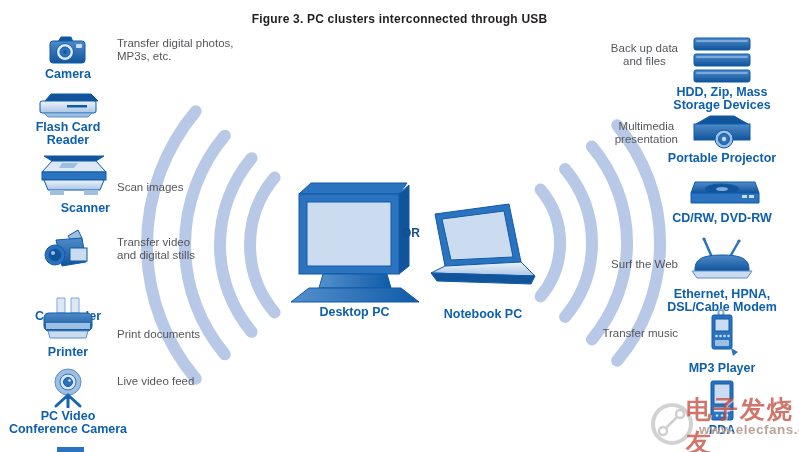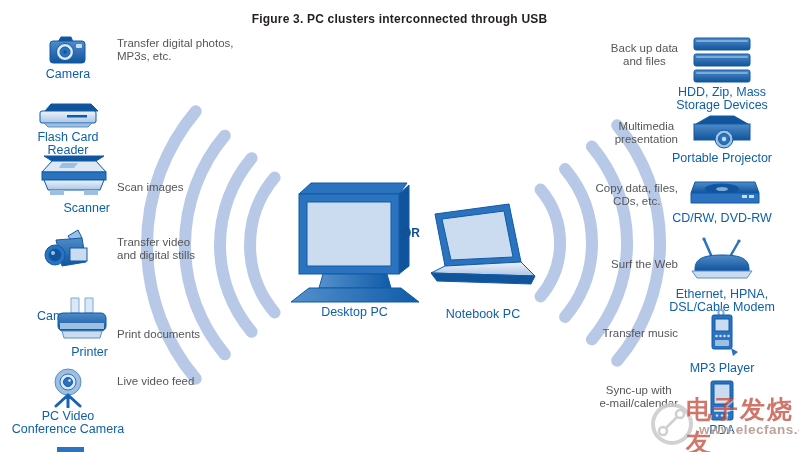--- a/index.html
+++ b/index.html
@@ -2,21 +2,21 @@
 <html><head>
 <meta charset="utf-8">
 <style>
   html,body{margin:0;padding:0;background:#fff;}
   #stage{position:relative;width:799px;height:452px;background:#ffffff;overflow:hidden;
          font-family:"Liberation Sans", sans-serif;}
   .title{position:absolute;top:12px;left:0;width:100%;text-align:center;
          font-size:12px;font-weight:bold;color:#231f20;letter-spacing:.2px;}
   svg.waves{position:absolute;left:0;top:0;z-index:0;}
   .dev{position:absolute;display:flex;flex-direction:column;align-items:center;z-index:2;}
-  .dev .dlabel{margin-top:2px;font-size:12.5px;font-weight:normal;color:#0e60ab;
+  .dev .dlabel{margin-top:2px;font-size:12.5px;font-weight:bold;color:#0e60ab;
                text-align:center;line-height:1.06;white-space:pre-line;}
   .desc{position:absolute;left:117px;font-size:11.5px;color:#54565a;line-height:1.16;
         white-space:pre-line;z-index:2;}
   .rdesc{position:absolute;right:121px;text-align:center;font-size:11.5px;color:#54565a;
          line-height:1.16;white-space:pre-line;z-index:2;}
   .orlbl{position:absolute;left:402px;top:226px;font-size:12px;font-weight:bold;
          color:#11518e;z-index:2;}
   .pclabel{font-size:13px;}
   .wm{position:absolute;z-index:5;opacity:.88;}
   .wm-brand{left:686px;top:393px;font-size:25px;font-weight:bold;
@@ -73,21 +73,21 @@
         <rect x="28" y="10" width="6" height="4" rx="1" fill="#ccdcf0"></rect>
         <circle cx="17" cy="18" r="8.5" fill="#dce8f5" stroke="#0f5ba8"></circle>
         <circle cx="17" cy="18" r="5" fill="#2c73bf" stroke="#0f5ba8"></circle>
         <circle cx="17" cy="18" r="1.8" fill="#11549b"></circle>
       </svg></span>
     <span class="dlabel">Camera</span>
   </div>
   <div class="desc" style="top:37px;">Transfer digital photos,
 MP3s, etc.</div>
 
-  <div class="dev" style="left:25px;top:101px;width:86px;justify-content:space-between;">
+  <div class="dev" style="left:25px;top:91px;width:86px;justify-content:space-between;">
     <span class="icon">
       <svg width="66" height="28" viewBox="0 0 66 28">
         <polygon points="10,10 16,3 56,3 63,10" fill="#11549b" stroke="#0f5ba8"></polygon>
         <rect x="5" y="10" width="56" height="12" rx="2" fill="url(#g2)" stroke="#0f5ba8"></rect>
         <rect x="32" y="14" width="20" height="2.5" fill="#0f5ba8"></rect>
         <polygon points="9,22 57,22 53,26 13,26" fill="#9cbfe2" stroke="#5c8fc9"></polygon>
       </svg></span>
     <span class="dlabel">Flash Card
 Reader</span>
   </div>
@@ -115,21 +115,21 @@
         <circle cx="11" cy="27" r="10" fill="#2c73bf" stroke="#0f5ba8"></circle>
         <circle cx="11" cy="27" r="6" fill="#11549b" stroke="#0f5ba8"></circle>
         <circle cx="9" cy="25" r="2" fill="#9cbfe2"></circle>
         <rect x="26" y="20" width="17" height="13" fill="#ccdcf0" stroke="#0f5ba8"></rect>
       </svg></span>
     <span class="dlabel">Camcorder</span>
   </div>
   <div class="desc" style="top:236px;">Transfer video
 and digital stills</div>
 
-  <div class="dev" style="left:28px;top:296px;width:80px;align-items:flex-end;">
+  <div class="dev" style="left:28px;top:296px;width:80px;">
     <span class="icon">
       <svg width="52" height="48" viewBox="0 0 52 48">
         <polygon points="15,2 23,2 23,17 15,17" fill="#dce8f5" stroke="#7fa9d6"></polygon>
         <polygon points="29,2 37,2 37,17 29,17" fill="#dce8f5" stroke="#7fa9d6"></polygon>
         <rect x="2" y="17" width="48" height="18" rx="5" fill="url(#g1)" stroke="#0f5ba8"></rect>
         <rect x="4" y="27" width="44" height="6" fill="#9cbfe2"></rect>
         <polygon points="6,35 46,35 44,42 8,42" fill="#ccdcf0" stroke="#5c8fc9"></polygon>
       </svg></span>
     <span class="dlabel">Printer</span>
   </div>
@@ -210,22 +210,20 @@
       <svg width="76" height="32" viewBox="0 0 76 32">
         <polygon points="11,4 71,4 75,15 7,15" fill="url(#g1)" stroke="#0f5ba8"></polygon>
         <ellipse cx="38" cy="11" rx="17" ry="5" fill="#11549b" stroke="#0f5ba8"></ellipse>
         <ellipse cx="38" cy="11" rx="6" ry="2" fill="#7fa9d6"></ellipse>
         <polygon points="7,15 75,15 75,25 7,25" fill="#2c73bf" stroke="#0f5ba8"></polygon>
         <rect x="58" y="17" width="5" height="3" fill="#ccdcf0"></rect>
         <rect x="65" y="17" width="5" height="3" fill="#ccdcf0"></rect>
       </svg></span>
     <span class="dlabel">CD/RW, DVD-RW</span>
   </div>
-  <div class="rdesc" style="top:182px;">Copy data, files,
-CDs, etc.</div>
 
   <div class="dev" style="left:642px;top:236px;width:160px;">
     <span class="icon">
       <svg width="64" height="50" viewBox="0 0 64 50">
         <path d="M21 19 L14 3" stroke="#2c73bf" stroke-width="2.5" stroke-linecap="round" fill="none"></path>
         <circle cx="14" cy="3" r="1.6" fill="#2c73bf"></circle>
         <path d="M41 19 L49 5" stroke="#2c73bf" stroke-width="2.5" stroke-linecap="round" fill="none"></path>
         <circle cx="49" cy="5" r="1.6" fill="#2c73bf"></circle>
         <path d="M5 33 C5 23 13 19 32 19 C51 19 59 23 59 33 L59 35 L5 35 Z" fill="url(#g1)" stroke="#0f5ba8"></path>
         <polygon points="2,35 62,35 57,42 7,42" fill="#ccdcf0" stroke="#5c8fc9"></polygon>
@@ -257,22 +255,20 @@
       <svg width="32" height="42" viewBox="0 0 32 42">
         <rect x="5" y="1" width="22" height="39" rx="2" fill="#2c73bf" stroke="#0f5ba8"></rect>
         <rect x="8" y="4" width="16" height="20" fill="#ccdcf0" stroke="#0f5ba8"></rect>
         <rect x="8" y="27" width="16" height="5" fill="#9cbfe2"></rect>
         <circle cx="11" cy="35.5" r="1.3" fill="#ccdcf0"></circle>
         <circle cx="16" cy="35.5" r="1.3" fill="#ccdcf0"></circle>
         <circle cx="21" cy="35.5" r="1.3" fill="#ccdcf0"></circle>
       </svg></span>
     <span class="dlabel">PDA</span>
   </div>
-  <div class="rdesc" style="top:384px;">Sync-up with
-e-mail/calendar</div>
 
   <span class="wm icon" style="left:648px;top:400px;">
     <svg width="50" height="50" viewBox="0 0 50 50">
       <circle cx="24" cy="24" r="19" fill="none" stroke="#cccccc" stroke-width="4"></circle>
       <circle cx="32" cy="14" r="4" fill="#ffffff" stroke="#c9c9c9" stroke-width="2.5"></circle>
       <circle cx="15" cy="31" r="4" fill="#ffffff" stroke="#c9c9c9" stroke-width="2.5"></circle>
       <path d="M29 17 L18 28" stroke="#c9c9c9" stroke-width="2.5" fill="none"></path>
     </svg></span>
   <span class="wm wm-brand" style="position:absolute;">电子发烧友</span>
   <span class="wm wm-url" style="position:absolute;">www.elecfans.com</span>

